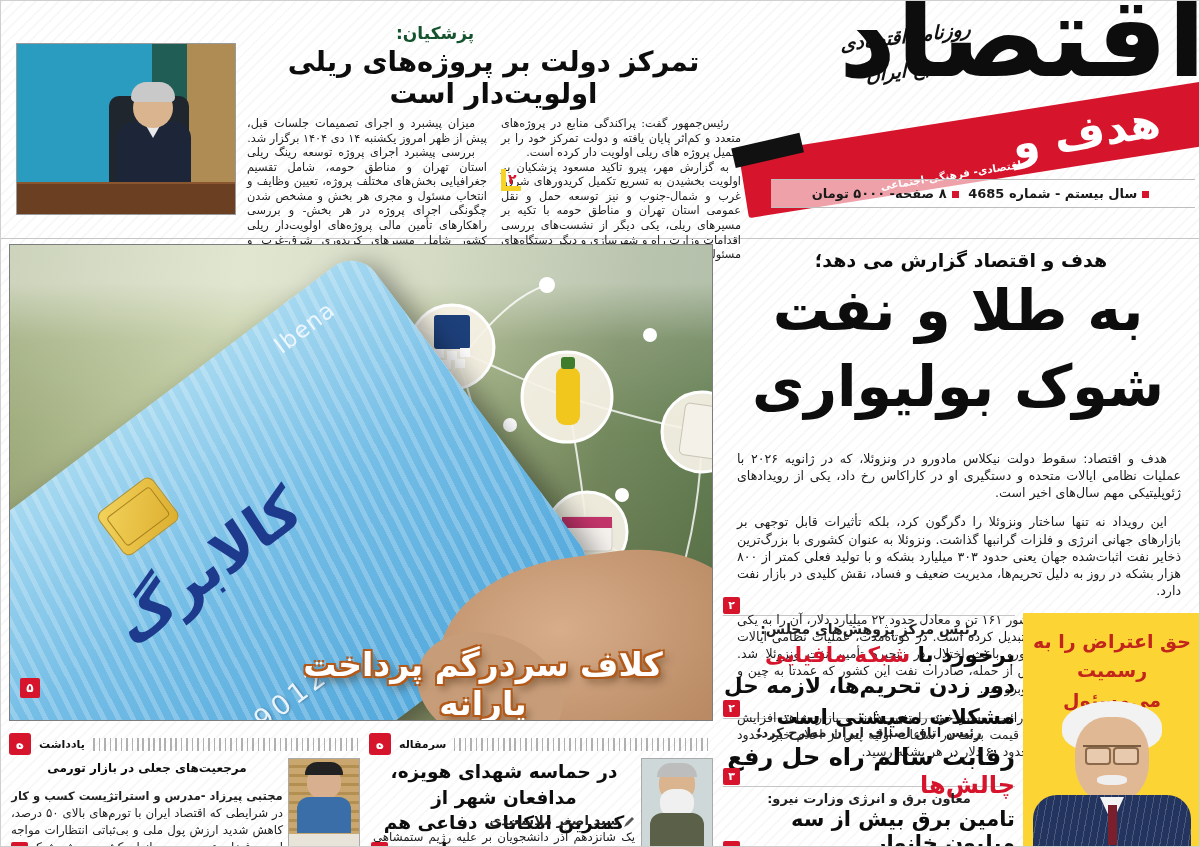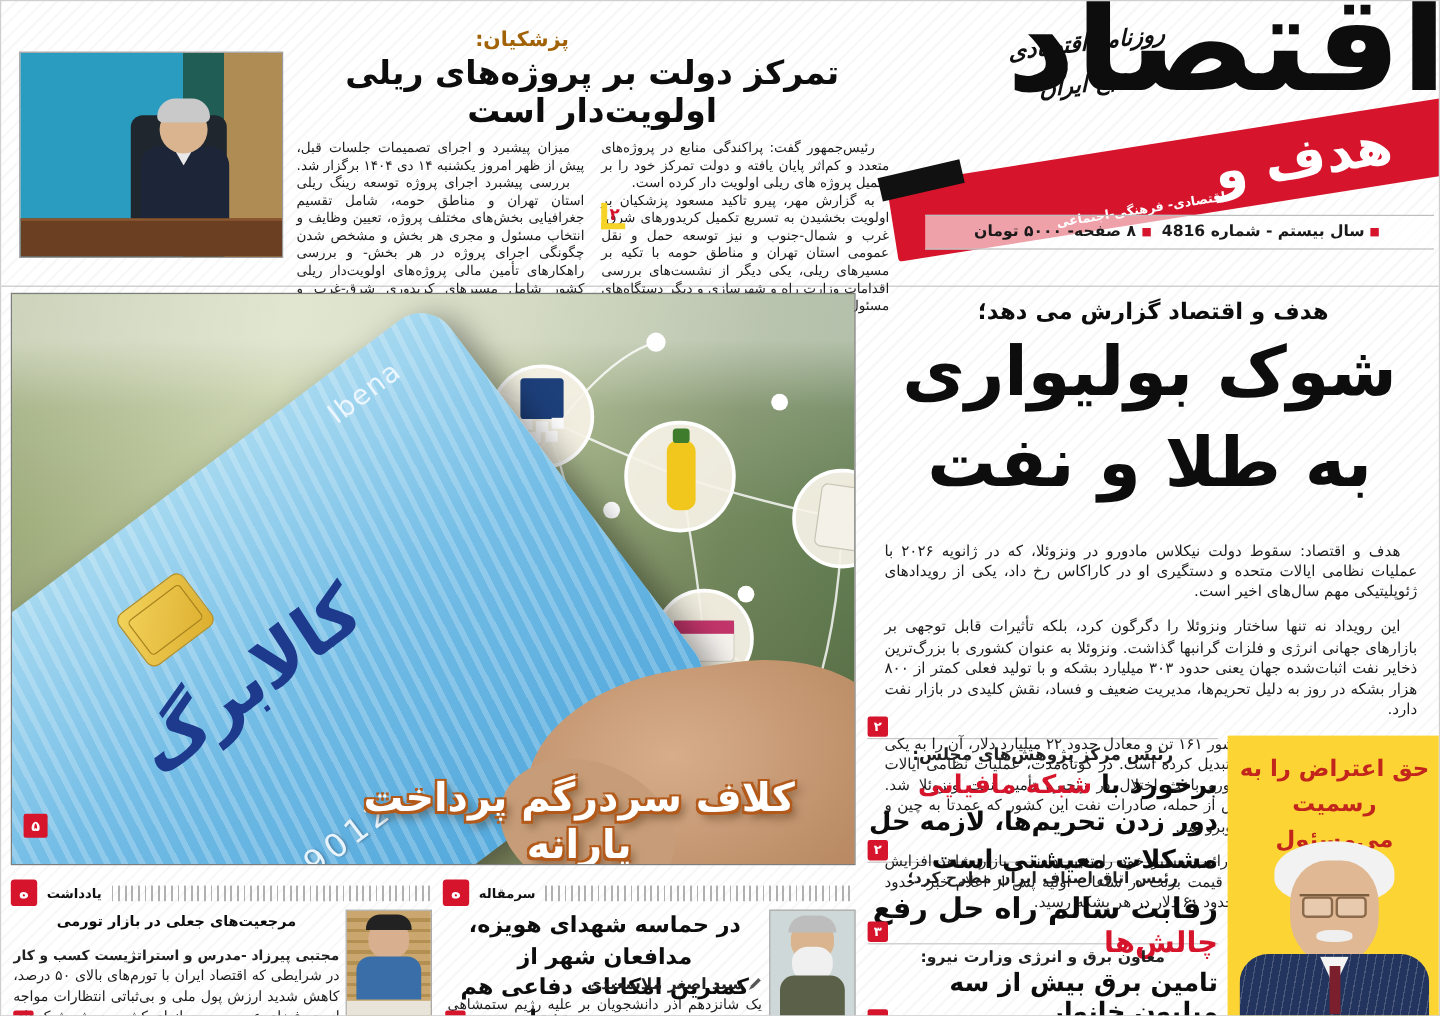--- a/index.html
+++ b/index.html
@@ -7,21 +7,21 @@
         font-family:"DejaVu Sans",sans-serif;direction:rtl;box-sizing:border-box;border:1px solid #cfcfcf;}
   .page::before{content:"";position:absolute;inset:0;
         background:repeating-linear-gradient(135deg,rgba(120,120,120,.05) 0 2px,transparent 2px 8px);
         pointer-events:none;z-index:0;}
   .abs{position:absolute;}
   .rule{position:absolute;height:1px;background:#c6c6c6;}
   .badge{position:absolute;width:17px;height:17px;background:#d6152c;color:#fff;font-weight:bold;
          font-size:11px;line-height:17px;text-align:center;border-radius:2px;z-index:5;}
   .sq{display:inline-block;width:7px;height:7px;background:#d6152c;margin:0 5px;vertical-align:middle;}
   .jtext{text-align:justify;text-align-last:right;color:#1c1c1c;}
-  .kick{font-weight:bold;color:#a16207;}
+  .kick{font-weight:bold;color:#14532d;}
   .redtx{color:#d6152c;}
   
   .tphoto{left:15px;top:42px;width:218px;height:170px;border:1px solid #9a9a9a;overflow:hidden;
           background:linear-gradient(90deg,#2a9cc0 0 62%,#1f5d55 62% 78%,#b08c55 78% 100%);z-index:2;}
   .tp-desk{position:absolute;left:0;bottom:0;width:100%;height:30px;background:#6b3f22;border-top:2px solid #8a5630;}
   .tp-chair{position:absolute;left:92px;top:52px;width:80px;height:95px;background:#20262e;border-radius:10px;}
   .tp-body{position:absolute;left:100px;top:78px;width:74px;height:68px;background:#1d2638;border-radius:16px 16px 4px 4px;}
   .tp-shirt{position:absolute;left:128px;top:80px;width:16px;height:14px;background:#e9e9e9;clip-path:polygon(0 0,100% 0,50% 100%);}
   .tp-head{position:absolute;left:116px;top:44px;width:40px;height:40px;background:#d9b48e;border-radius:50%;}
   .tp-hair{position:absolute;left:114px;top:38px;width:44px;height:20px;background:#c9c9c9;border-radius:20px 20px 6px 6px;}
@@ -130,21 +130,21 @@
       <div>صبح ایران</div>
     </div>
     <div class="abs mh-band" style="left:-15px;bottom:55px;width:480px;height:64px">
       <div class="abs mh-bandtx" style="left:135px;bottom:5px">اقتصادی- فرهنگی-اجتماعی</div>
       <div class="abs" style="left:-6px;top:-10px;width:70px;height:20px;background:#111;transform:rotate(-4deg)"></div>
     </div>
     <div class="abs mh-black" style="right:-5px;top:-20px">اقتصاد</div>
     <div class="abs mh-white" style="right:40px;bottom:78px;transform:rotate(-9deg)">هدف و</div>
     <div class="abs dates" style="left:15px;top:178px;width:424px">
       <div class="drow">
-        <span class="sq"></span><span>سال بیستم - شماره 4816</span>
+        <span class="sq"></span><span>سال بیستم - شماره 4685</span>
         <span class="sq"></span><span>۸ صفحه- ۵۰۰۰ تومان</span>
       </div>
     </div>
   </div>
 
   <div class="rule" style="left:0;top:237px;width:1200px"></div>
 
   <div class="abs hero">
     <svg class="abs" style="left:0;top:0;z-index:2" width="702" height="475" viewBox="0 0 702 475">
       <g stroke="#ffffff" stroke-opacity="0.8" stroke-width="2" fill="none">
@@ -221,22 +221,22 @@
 
     <div class="hand"></div>
     <div class="hand2"></div>
 
     <div class="caption">کلاف سردرگم پرداخت یارانه</div>
     <div class="hbadge">۵</div>
   </div>
 
   <div class="abs mkick">هدف و اقتصاد گزارش می دهد؛</div>
   <div class="abs mhead">
+    <div>به طلا و نفت</div>
     <div>شوک بولیواری</div>
-    <div>به طلا و نفت</div>
   </div>
   <div class="abs mbody jtext">
     <p>هدف و اقتصاد: سقوط دولت نیکلاس مادورو در ونزوئلا، که در ژانویه ۲۰۲۶ با عملیات نظامی ایالات متحده و دستگیری او در کاراکاس رخ داد، یکی از رویدادهای ژئوپلیتیکی مهم سال‌های اخیر است.</p>
     <p>این رویداد نه تنها ساختار ونزوئلا را دگرگون کرد، بلکه تأثیرات قابل توجهی بر بازارهای جهانی انرژی و فلزات گرانبها گذاشت. ونزوئلا به عنوان کشوری با بزرگ‌ترین ذخایر نفت اثبات‌شده جهان یعنی حدود ۳۰۳ میلیارد بشکه و با تولید فعلی کمتر از ۸۰۰ هزار بشکه در روز به دلیل تحریم‌ها، مدیریت ضعیف و فساد، نقش کلیدی در بازار نفت دارد.</p>
     <p>همچنین، ذخایر طلای این کشور ۱۶۱ تن و معادل حدود ۲۲ میلیارد دلار، آن را به یکی از بازیگران مهم در بازار طلا تبدیل کرده است. در کوتاه‌مدت، عملیات نظامی ایالات متحده و سقوط ناگهانی مادورو باعث اختلال در زنجیره تأمین نفت ونزوئلا شد. گزارش‌ها نشان می‌دهد که پس از حمله، صادرات نفت این کشور که عمدتا به چین و روسیه وابسته بود، با کاهش روبرو شد.</p>
     <p>تانکرهای نفتی در دریای کارائیب مسیر خود را تغییر دادند و بازار شاهد افزایش اولیه قیمت‌ها بود. برای مثال، قیمت برنت در ساعات اولیه پس از اعلام خبر، حدود ۲.۵ درصد افزایش یافت و به حدود ۶۰ دلار در هر بشکه رسید.</p>
   </div>
   <div class="badge" style="left:722px;top:596px">۲</div>
   <div class="rule" style="left:722px;top:614px;width:292px"></div>
 

